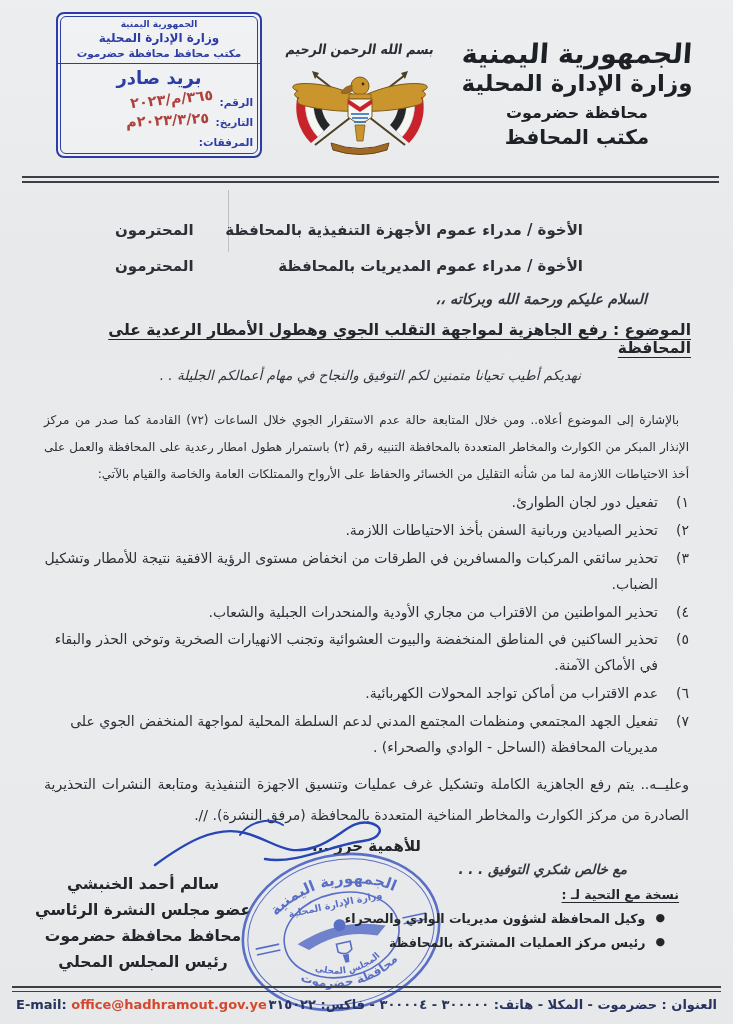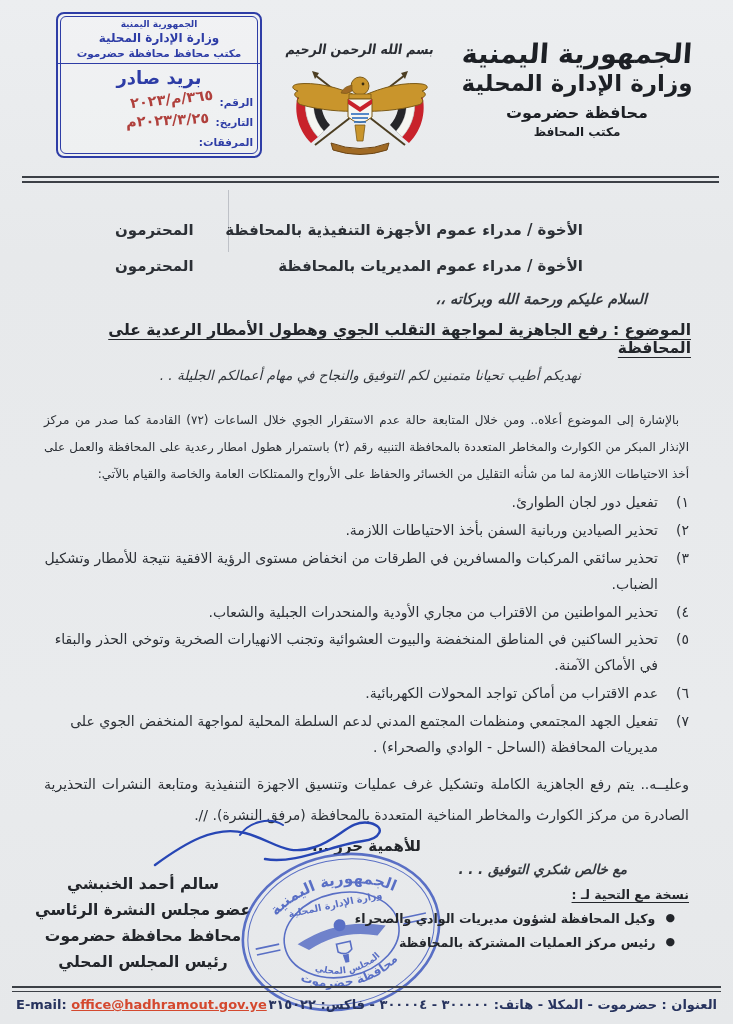--- a/index.html
+++ b/index.html
@@ -24,21 +24,21 @@
   .ps-hand{color:#b0403c;font-size:14.5px;font-weight:bold;transform:rotate(-6deg);white-space:nowrap;margin-top:-6px;letter-spacing:1px;}
   .ps-hand.h2{transform:rotate(-3deg);margin-top:-3px;}
   
   .emblem{position:absolute;left:285px;top:42px;width:150px;text-align:center;}
   .bismillah{font-size:12.5px;font-weight:bold;color:#2a2d33;transform:skewX(-9deg) scaleY(1.1);letter-spacing:-0.5px;}
   
   .letterhead{position:absolute;right:10px;top:38px;width:292px;text-align:center;direction:rtl;color:#1d2025;}
   .lh-country{font-size:27px;font-weight:bold;transform:skewX(-4deg);letter-spacing:-1px;}
   .lh-ministry{font-size:23px;font-weight:bold;margin-top:1px;}
   .lh-gov{font-size:16px;font-weight:bold;margin-top:7px;letter-spacing:1px;}
-  .lh-office{font-size:12px;font-weight:bold;margin-top:3px;letter-spacing:1px;}
+  .lh-office{font-size:20px;font-weight:bold;margin-top:3px;letter-spacing:1px;}
   .rule-top{position:absolute;top:176px;left:22px;right:14px;height:3px;border-top:2px solid #3c4046;border-bottom:2px solid #3c4046;}
   .crease{position:absolute;top:190px;left:228px;width:1px;height:62px;background:rgba(140,145,155,.45);}
   
   .content{position:absolute;top:195px;left:0;right:0;direction:rtl;}
   .addr-row{display:flex;justify-content:space-between;padding:0 150px 0 115px;font-weight:bold;font-size:15px;}
   .addr-row.first{margin-top:26px;}
   .addr-row.second{margin-top:18px;}
   .greeting{text-align:right;padding-right:86px;margin-top:16px;font-size:14.5px;font-style:italic;font-weight:600;color:#33373d;padding-left:40px;}
   .subject{margin:14px 42px 0;font-weight:bold;font-size:15.5px;color:#23262b;text-decoration:underline;text-underline-offset:4px;}
   .salutation{text-align:right;padding-right:152px;margin-top:10px;font-size:13.5px;font-style:italic;font-weight:400;color:#33373d;}
@@ -47,30 +47,30 @@
   .list-item{display:flex;gap:9px;font-size:14px;line-height:1.85;margin-top:2px;}
   .num{min-width:22px;flex:none;}
   .closing{margin:8px 44px 0;font-size:14px;line-height:2.2;text-align:justify;}
   .importance{text-align:center;font-weight:bold;font-size:15px;margin-top:6px;color:#23262b;}
   .regards{text-align:right;padding-right:106px;margin-top:6px;font-size:13.5px;font-style:italic;font-weight:600;color:#33373d;}
   
   .sig-area{position:absolute;top:815px;left:0;right:0;height:200px;}
   .signature-svg{position:absolute;left:145px;top:-2px;}
   .sig-block{position:absolute;left:34px;top:56px;width:218px;text-align:center;direction:rtl;font-weight:bold;font-size:15.5px;line-height:1.68;color:#23262b;}
   .round-stamp{position:absolute;left:238px;top:36px;opacity:.82;transform:rotate(-12deg);}
-  .cc-block{position:absolute;right:44px;top:72px;direction:rtl;color:#23262b;}
+  .cc-block{position:absolute;right:54px;top:72px;direction:rtl;color:#23262b;}
   .cc-heading{font-size:12.5px;font-weight:bold;text-decoration:underline;text-underline-offset:3px;}
   .cc-item{font-size:12.5px;font-weight:bold;margin:9px 14px 0 0;display:flex;gap:10px;}
   .bullet{font-size:11px;}
   
   .rule-bottom{position:absolute;top:986px;left:12px;right:12px;height:3px;border-top:2px solid #3c4046;border-bottom:1px solid #3c4046;}
   .footer{position:absolute;top:997px;left:16px;right:16px;display:flex;justify-content:space-between;direction:rtl;align-items:center;}
   .footer-address{font-size:13px;font-weight:bold;color:#27335e;}
   .footer-email{direction:ltr;font-size:13px;font-weight:bold;color:#27335e;}
-  .email-red{color:#d4482e;text-decoration:underline;}
+  .email-red{color:#d4482e;}
 </style>
 </head>
 <body>
 
 <div class="postal-stamp">
   <div class="ps-l1">الجمهورية اليمنية</div>
   <div class="ps-l2">وزارة الإدارة المحلية</div>
   <div class="ps-l3">مكتب محافظ محافظة حضرموت</div>
   <div class="ps-div"></div>
   <div class="ps-mail">بريد صادر</div>

